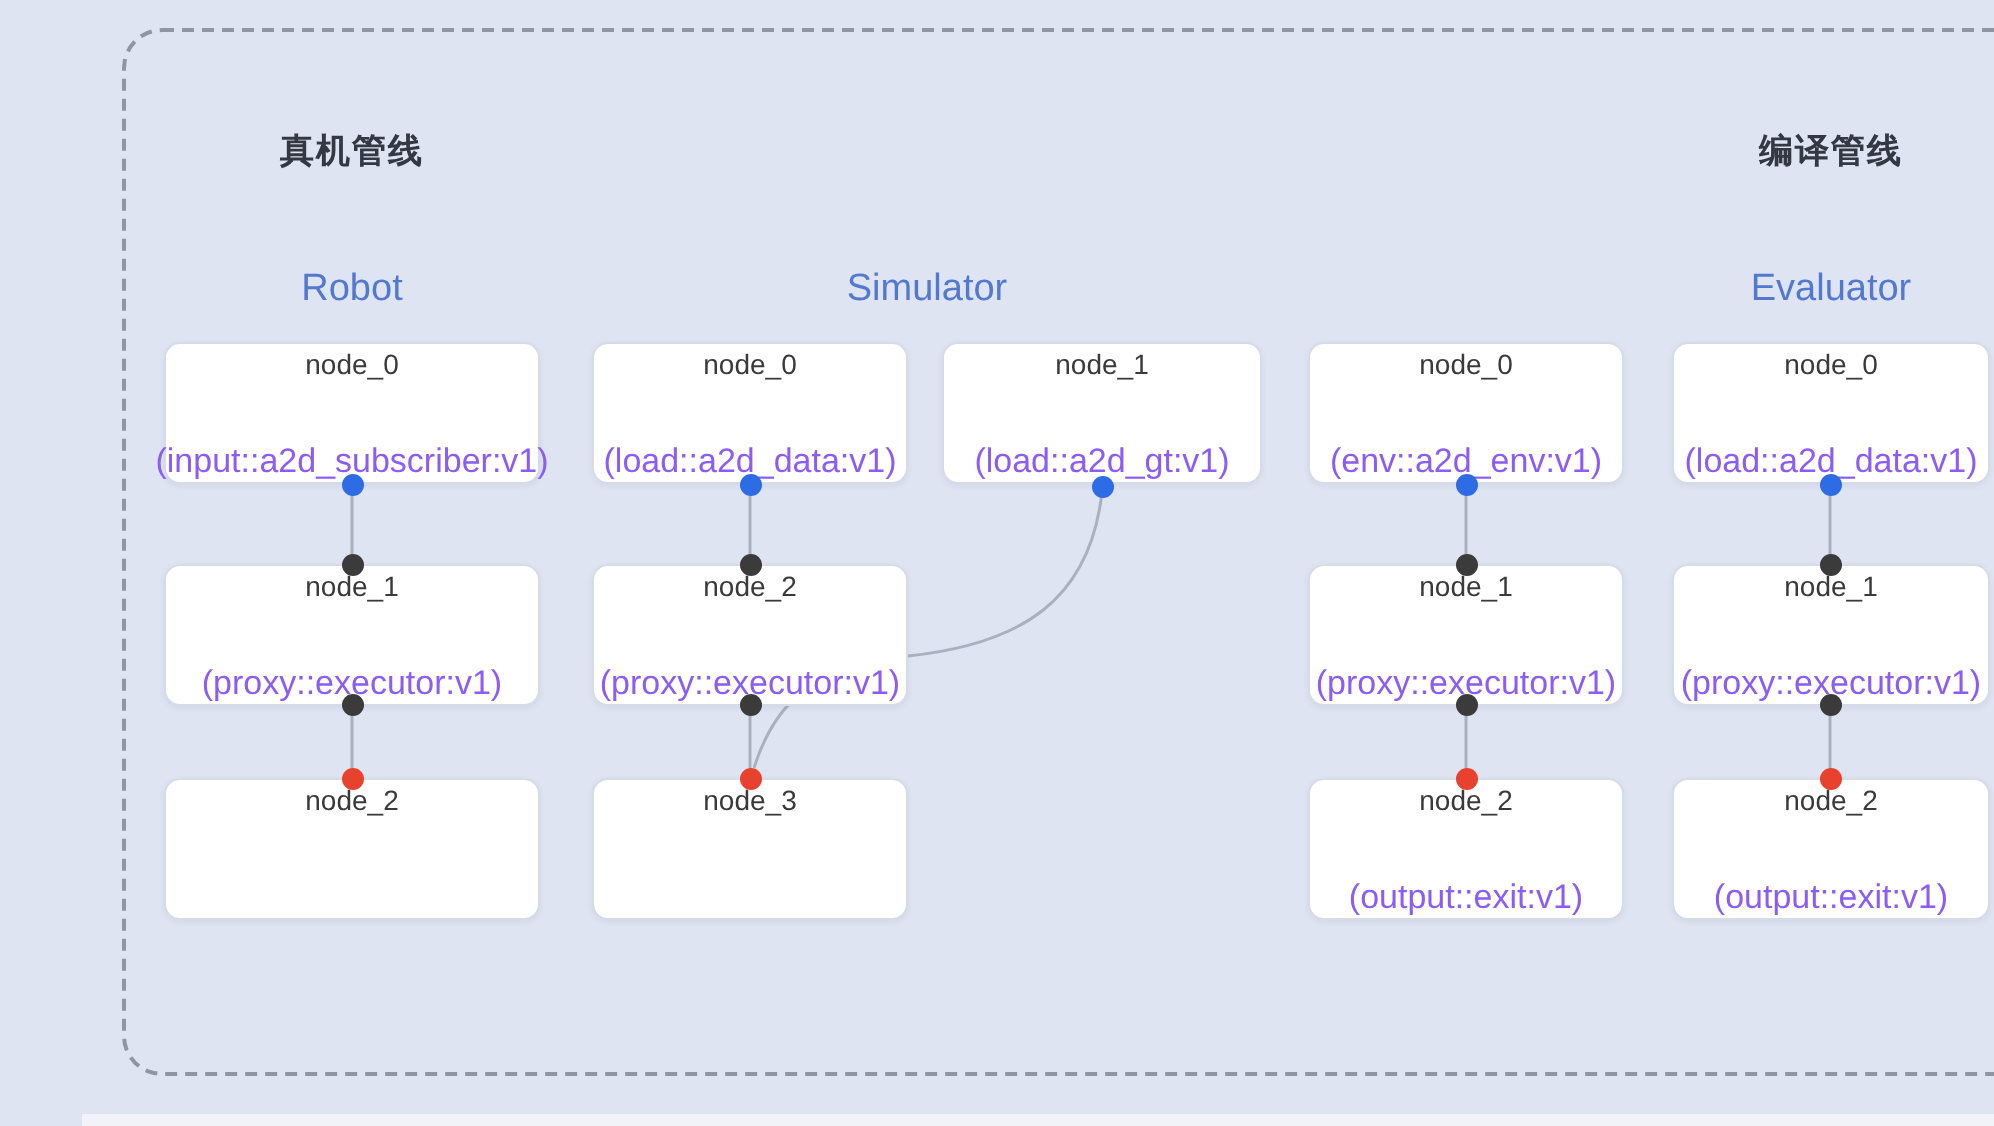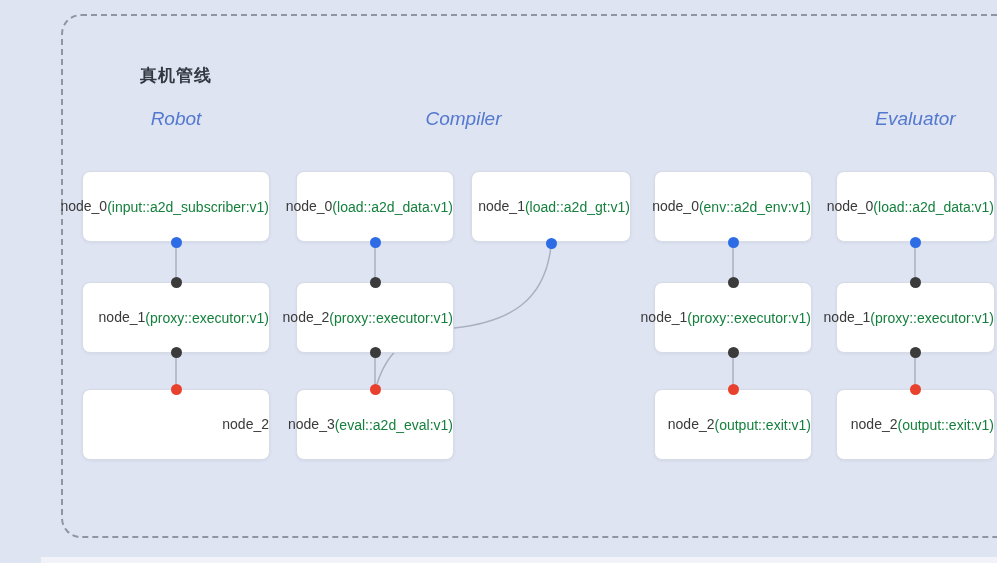--- a/index.html
+++ b/index.html
@@ -13,37 +13,37 @@
   .canvas{position:absolute;left:0;top:0;width:863px;height:563px;margin-left:41px;}
   .frame{
     position:absolute;left:20px;top:14px;width:953px;height:520px;
     border:2px dashed #8f96a2;border-radius:20px;
   }
   .hdr-zh{
     position:absolute;top:64px;text-align:center;
     font-size:17px;font-weight:700;color:#333843;letter-spacing:1px;
   }
   .hdr-en{
-    position:absolute;top:108px;text-align:center;
-    font-size:19px;color:#5379cf;font-style:italic;
+    position:absolute;top:134px;text-align:center;
+    font-size:19px;color:#5379cf;
   }
   .hz-robot{left:41px;width:188px;}
   .hz-eval{left:255px;width:335px;}
   .hz-sim{left:613px;width:158px;}
   .hz-comp{left:795px;width:159px;}
   .edges{position:absolute;left:0;top:0;width:997px;height:563px;z-index:1;}
   .node{
     position:absolute;height:71px;z-index:2;
     background:#ffffff;border:1px solid #d7dbe5;border-radius:8px;
     box-shadow:0 1px 3px rgba(40,60,110,0.07);
-    display:flex;flex-direction:row;justify-content:flex-end;align-items:center;
+    display:flex;flex-direction:column;justify-content:space-between;align-items:center;
     box-sizing:border-box;
   }
   .node .n-title{font-size:14px;color:#3a3a3a;line-height:21px;}
-  .node .n-type{font-size:14px;color:#15803d;line-height:20px;}
+  .node .n-type{font-size:17px;color:#8b5cf6;line-height:20px;}
   .b-robot-0{left:41px;top:171px;width:188px;}
   .b-robot-1{left:41px;top:282px;width:188px;}
   .b-robot-2{left:41px;top:389px;width:188px;}
   .b-eval-0{left:255px;top:171px;width:158px;}
   .b-eval-1{left:430px;top:171px;width:160px;}
   .b-eval-2{left:255px;top:282px;width:158px;}
   .b-eval-3{left:255px;top:389px;width:158px;}
   .b-sim-0{left:613px;top:171px;width:158px;}
   .b-sim-1{left:613px;top:282px;width:158px;}
   .b-sim-2{left:613px;top:389px;width:158px;}
@@ -65,21 +65,22 @@
 <body>
 
 <div class="canvas">
 
   <div class="bottom-strip"></div>
 
   <div class="frame"></div>
 
   <div class="hdr-zh hz-robot">真机管线</div>
   <div class="hdr-en hz-robot">Robot</div>
-  <div class="hdr-en hz-eval">Compiler</div>
+  <div class="hdr-en hz-eval">Simulator</div>
+  <div class="hdr-zh hz-comp">编译管线</div>
   <div class="hdr-en hz-comp">Evaluator</div>
 
   <svg class="edges" viewBox="0 0 997 563">
     <g stroke="#a9b1c1" stroke-width="1.5" fill="none">
       <line x1="135" y1="242" x2="135" y2="282"></line>
       <line x1="135" y1="352" x2="135" y2="389"></line>
       <line x1="334" y1="242" x2="334" y2="282"></line>
       <line x1="334" y1="352" x2="334" y2="389"></line>
       <line x1="692" y1="242" x2="692" y2="282"></line>
       <line x1="692" y1="352" x2="692" y2="389"></line>
@@ -108,21 +109,20 @@
   <div class="node b-eval-1">
     <span class="n-title">node_1</span>
     <span class="n-type">(load::a2d_gt:v1)</span>
   </div>
   <div class="node b-eval-2">
     <span class="n-title">node_2</span>
     <span class="n-type">(proxy::executor:v1)</span>
   </div>
   <div class="node b-eval-3">
     <span class="n-title">node_3</span>
-    <span class="n-type">(eval::a2d_eval:v1)</span>
   </div>
 
   <div class="node b-sim-0">
     <span class="n-title">node_0</span>
     <span class="n-type">(env::a2d_env:v1)</span>
   </div>
   <div class="node b-sim-1">
     <span class="n-title">node_1</span>
     <span class="n-type">(proxy::executor:v1)</span>
   </div>

